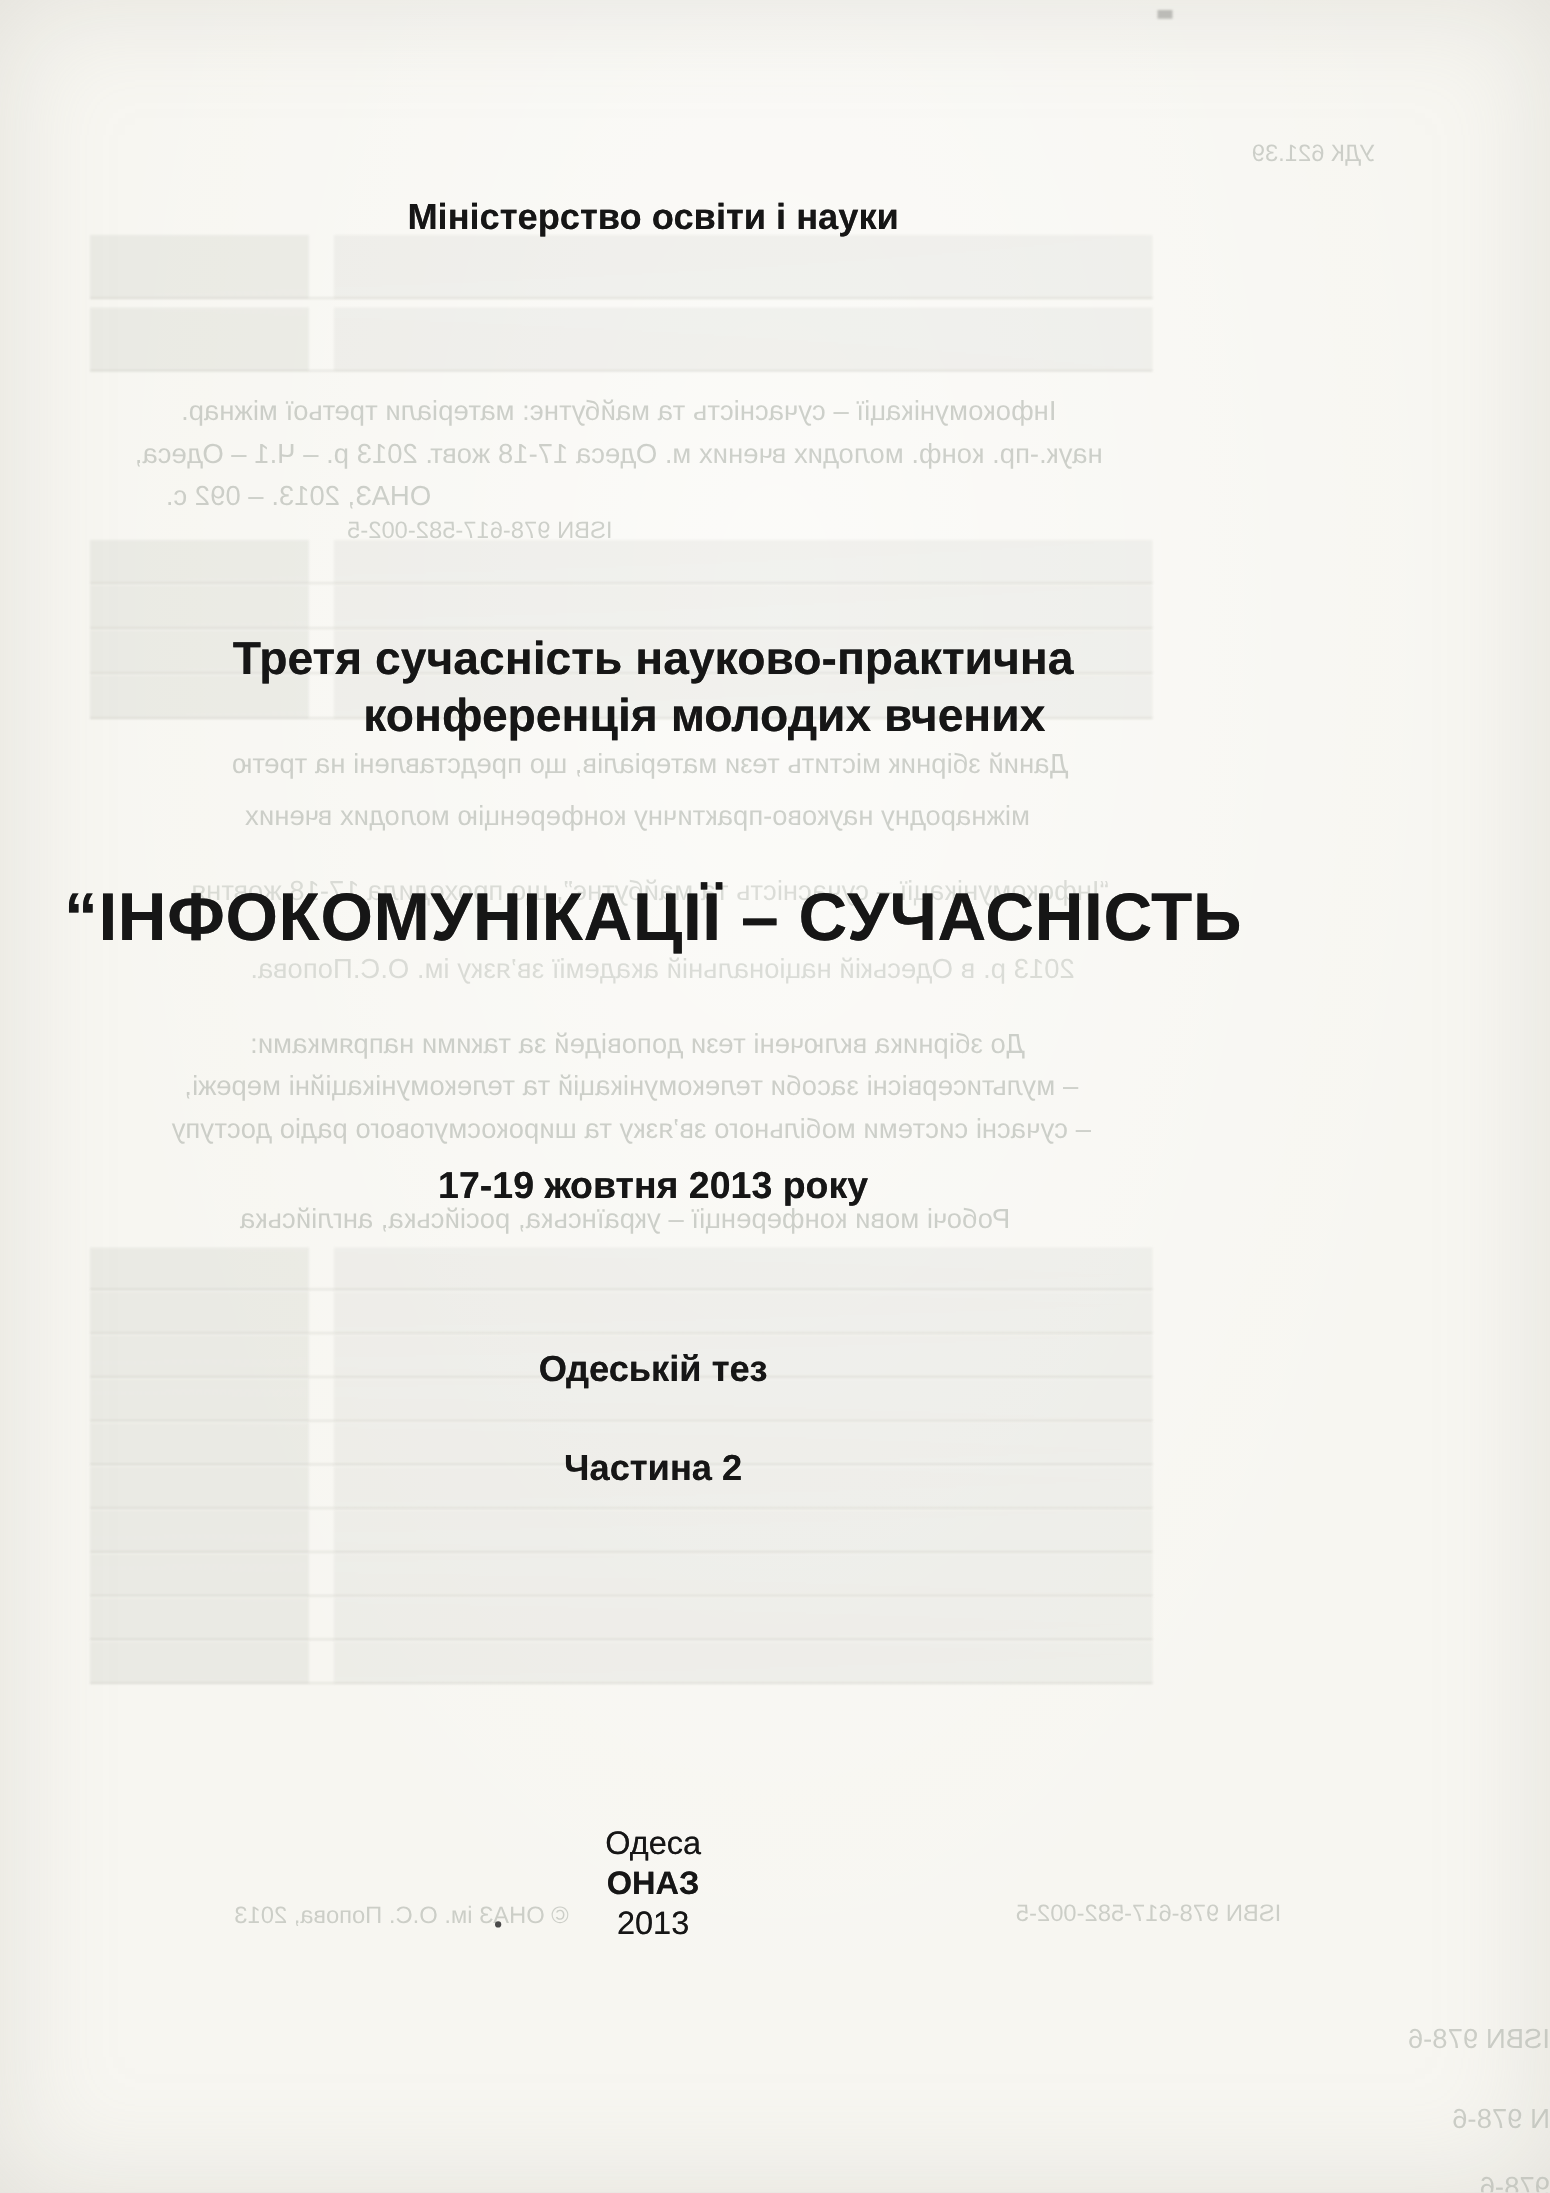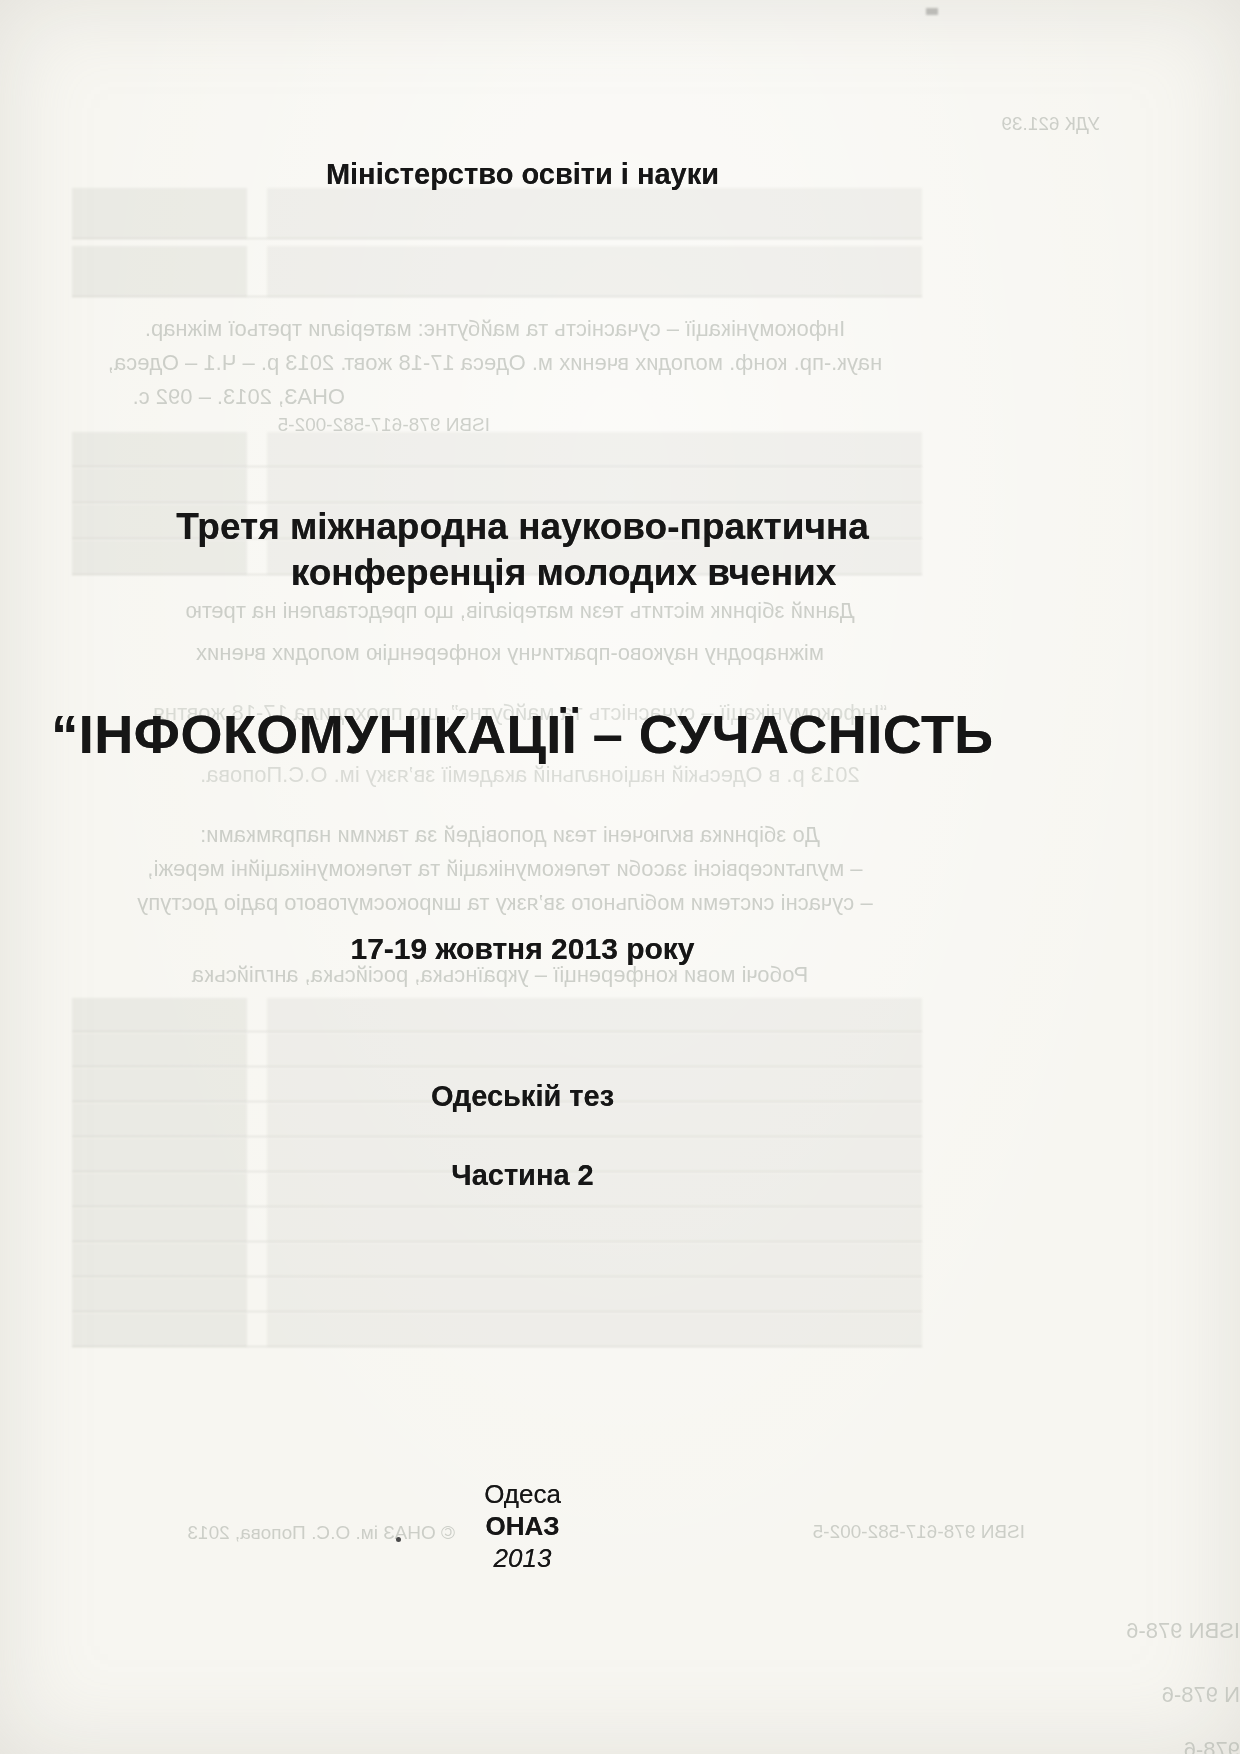--- a/index.html
+++ b/index.html
@@ -21,21 +21,21 @@
     text-align:center;
     color:#161616;
     text-shadow:0 0 .5px rgba(20,20,20,.75);
     white-space:nowrap;
   }
   .b{font-weight:700;}
   .fs29{font-size:29px;}
   .fs37{font-size:37px;}
   .fs42{font-size:54px;letter-spacing:.5px;}
   .fs30{font-size:30px;}
-  .fs26{font-size:26px;margin-top:20px;}
+  .fs26{font-size:26px;}
   
   .ghost{
     position:absolute;
     transform:scaleX(-1);
     color:#a9aea6;
     opacity:.55;
     filter:blur(.6px);
     font-size:22px;
     white-space:nowrap;
     overflow:hidden;
@@ -97,30 +97,30 @@
 
   <div class="ghost tiny" style="left:55px;top:1522px;width:400px;">© ОНАЗ ім. О.С. Попова, 2013</div>
   <div class="ghost tiny" style="left:795px;top:1521px;width:230px;">ISBN 978-617-582-002-5</div>
 
   <div class="ghost" style="left:1115px;top:1618px;width:125px;">ISBN 978-6</div>
   <div class="ghost" style="left:1140px;top:1682px;width:100px;">N 978-6</div>
   <div class="ghost" style="left:1168px;top:1737px;width:72px;">978-6</div>
 
   <div class="line b fs29" style="top:110px;margin-top:48px;">Міністерство освіти і науки</div>
 
-  <div class="line b fs37" style="top:506px;">Третя міжнародна науково-практична</div>
+  <div class="line b fs37" style="top:506px;">Третя сучасність науково-практична</div>
   <div class="line b fs37" style="top:552px;padding-left:41px;">конференція молодих вчених</div>
 
   <div class="line b fs42" style="top:703px;">“ІНФОКОМУНІКАЦІЇ – СУЧАСНІСТЬ</div>
 
   <div class="line b fs30" style="top:932px;">17-19 жовтня 2013 року</div>
 
   <div class="line b fs29" style="top:1080px;">Одеській тез</div>
   <div class="line b fs29" style="top:1159px;">Частина 2</div>
 
   <div class="line fs26" style="top:1459px;">Одеса</div>
   <div class="line b fs26" style="top:1491px;">ОНАЗ</div>
-  <div class="line fs26" style="top:1523px;font-style:italic;">2013</div>
+  <div class="line fs26" style="top:1523px;">2013</div>
 
   <div class="speck" style="left:396px;top:1537px;width:5px;height:5px;"></div>
   <div class="smudge" style="left:926px;top:8px;width:12px;height:7px;"></div>
 
 </div>
 
 </body></html>

